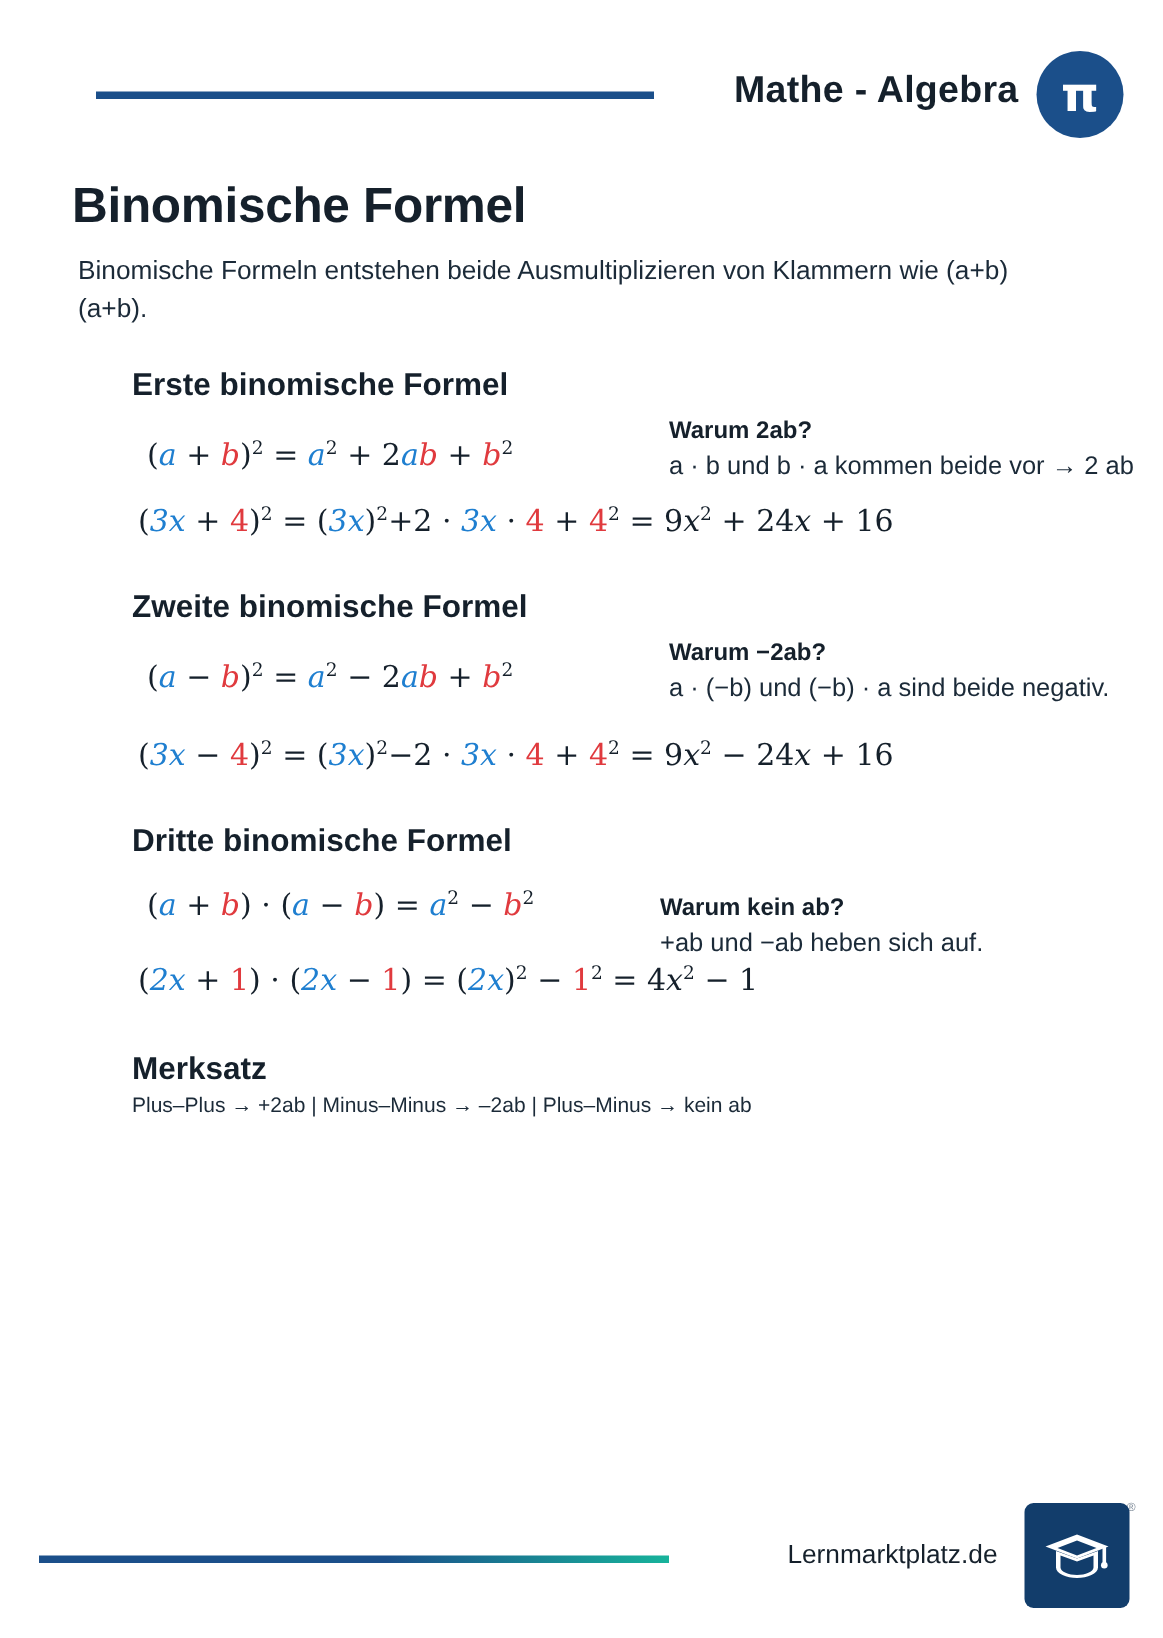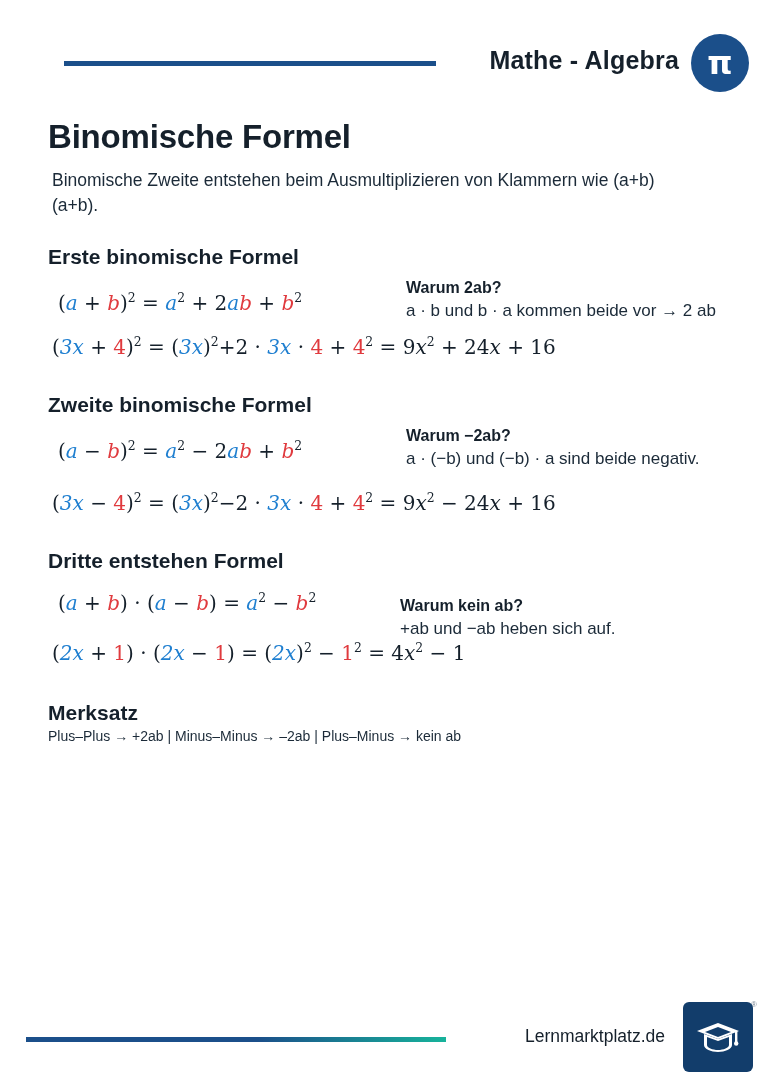--- a/index.html
+++ b/index.html
@@ -131,21 +131,21 @@
     margin: 0 0 2px 0;
     color: #15202b;
   }
   .note-body {
     font-size: 17px;
     line-height: 1.45;
     margin: 0;
     color: #1b2a38;
   }
 
-  .block { margin-bottom: 6px; }
+  .block { margin-bottom: 6px; margin-left: 40px; }
 
   
   .merksatz-title {
     font-size: 21px;
     font-weight: 700;
     margin: 0 0 2px 0;
     color: #15202b;
   }
   .merksatz-body {
     font-size: 14px;
@@ -205,21 +205,21 @@
   <div class="header-rule"></div>
   <div class="header-title">Mathe - Algebra</div>
   <div class="pi-badge">
     <span>π</span>
   </div>
 </div>
 
 <div class="content">
 
   <h1 class="page-title">Binomische Formel</h1>
-  <p class="intro">Binomische Zweite entstehen beim Ausmultiplizieren von Klammern wie (a+b)(a+b).</p>
+  <p class="intro">Binomische Formeln entstehen beide Ausmultiplizieren von Klammern wie (a+b)(a+b).</p>
 
   <div class="block">
     <h2 class="section-title">Erste binomische Formel</h2>
 
     <div class="formula-row">
       <div class="math main-formula">
         (<span class="v blue">a</span> + <span class="v red">b</span>)<sup class="exp">2</sup> =
         <span class="v blue">a</span><sup class="exp">2</sup> + 2<span class="v blue">a</span><span class="v red">b</span> +
         <span class="v red">b</span><sup class="exp">2</sup>
       </div>
@@ -252,21 +252,21 @@
     </div>
 
     <div class="math example-formula" style="padding-top:28px;">
       (<span class="v blue">3x</span> − <span class="red">4</span>)<sup class="exp">2</sup> =
       (<span class="v blue">3x</span>)<sup class="exp">2</sup>−2 · <span class="v blue">3x</span> · <span class="red">4</span> +
       <span class="red">4</span><sup class="exp">2</sup> = 9<span class="v">x</span><sup class="exp">2</sup> − 24<span class="v">x</span> + 16
     </div>
   </div>
 
   <div class="block" style="margin-top:34px;">
-    <h2 class="section-title">Dritte entstehen Formel</h2>
+    <h2 class="section-title">Dritte binomische Formel</h2>
 
     <div class="formula-row">
       <div class="math main-formula" style="padding-top:12px;">
         (<span class="v blue">a</span> + <span class="v red">b</span>) · (<span class="v blue">a</span> − <span class="v red">b</span>) =
         <span class="v blue">a</span><sup class="exp">2</sup> − <span class="v red">b</span><sup class="exp">2</sup>
       </div>
       <div class="note" style="left:352px; top:18px;">
         <p class="note-title">Warum kein ab?</p>
         <p class="note-body">+ab und −ab heben sich auf.</p>
       </div>

